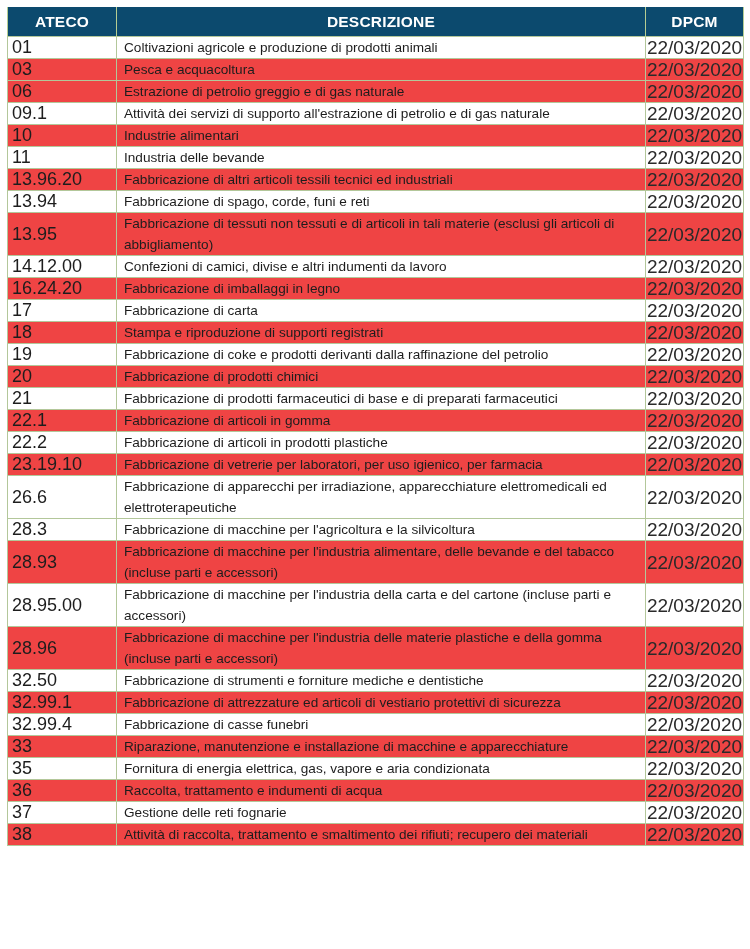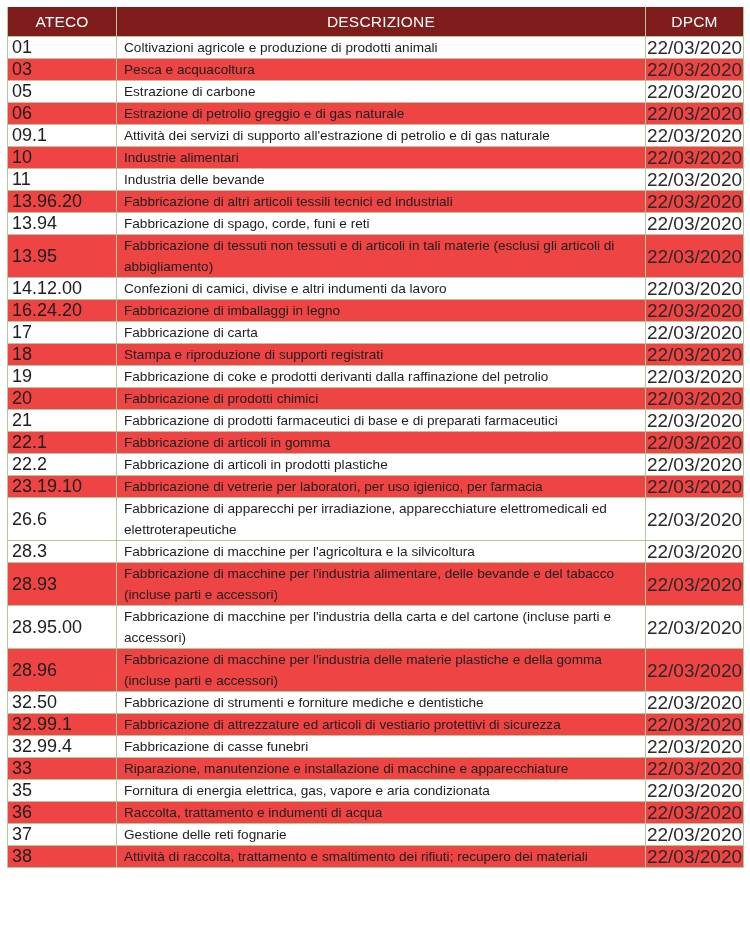--- a/index.html
+++ b/index.html
@@ -3,23 +3,23 @@
 <meta charset="utf-8">
 <style>
   html, body { margin: 0; padding: 0; background: #ffffff; }
   body { width: 750px; height: 949px; overflow: hidden; font-family: "Liberation Sans", sans-serif; }
   .wrap { position: absolute; left: 7px; top: 7px; width: 736px; }
   table { border-collapse: collapse; width: 736px; table-layout: fixed; }
   col.c1 { width: 109px; }
   col.c2 { width: 529px; }
   col.c3 { width: 98px; }
   th {
-    background: #7f1d1d;
+    background: #0c4a6e;
     color: #ffffff;
-    font-weight: normal;
+    font-weight: bold;
     font-size: 15.5px;
     height: 29px;
     padding: 0;
     text-align: center;
     border-left: 1px solid #b5cd92;
     border-right: 1px solid #b5cd92;
     letter-spacing: 0.2px;
   }
   td {
     border: 1px solid #b3c79a;
@@ -57,25 +57,20 @@
         <tr class="r odd">
           <td class="code">01</td>
           <td class="desc">Coltivazioni agricole e produzione di prodotti animali</td>
           <td class="date">22/03/2020</td>
         </tr>
         <tr class="r even">
           <td class="code">03</td>
           <td class="desc">Pesca e acquacoltura</td>
           <td class="date">22/03/2020</td>
         </tr>
-        <tr class="r odd">
-          <td class="code">05</td>
-          <td class="desc">Estrazione di carbone</td>
-          <td class="date">22/03/2020</td>
-        </tr>
         <tr class="r even">
           <td class="code">06</td>
           <td class="desc">Estrazione di petrolio greggio e di gas naturale</td>
           <td class="date">22/03/2020</td>
         </tr>
         <tr class="r odd">
           <td class="code">09.1</td>
           <td class="desc">Attività dei servizi di supporto all'estrazione di petrolio e di gas naturale</td>
           <td class="date">22/03/2020</td>
         </tr>

